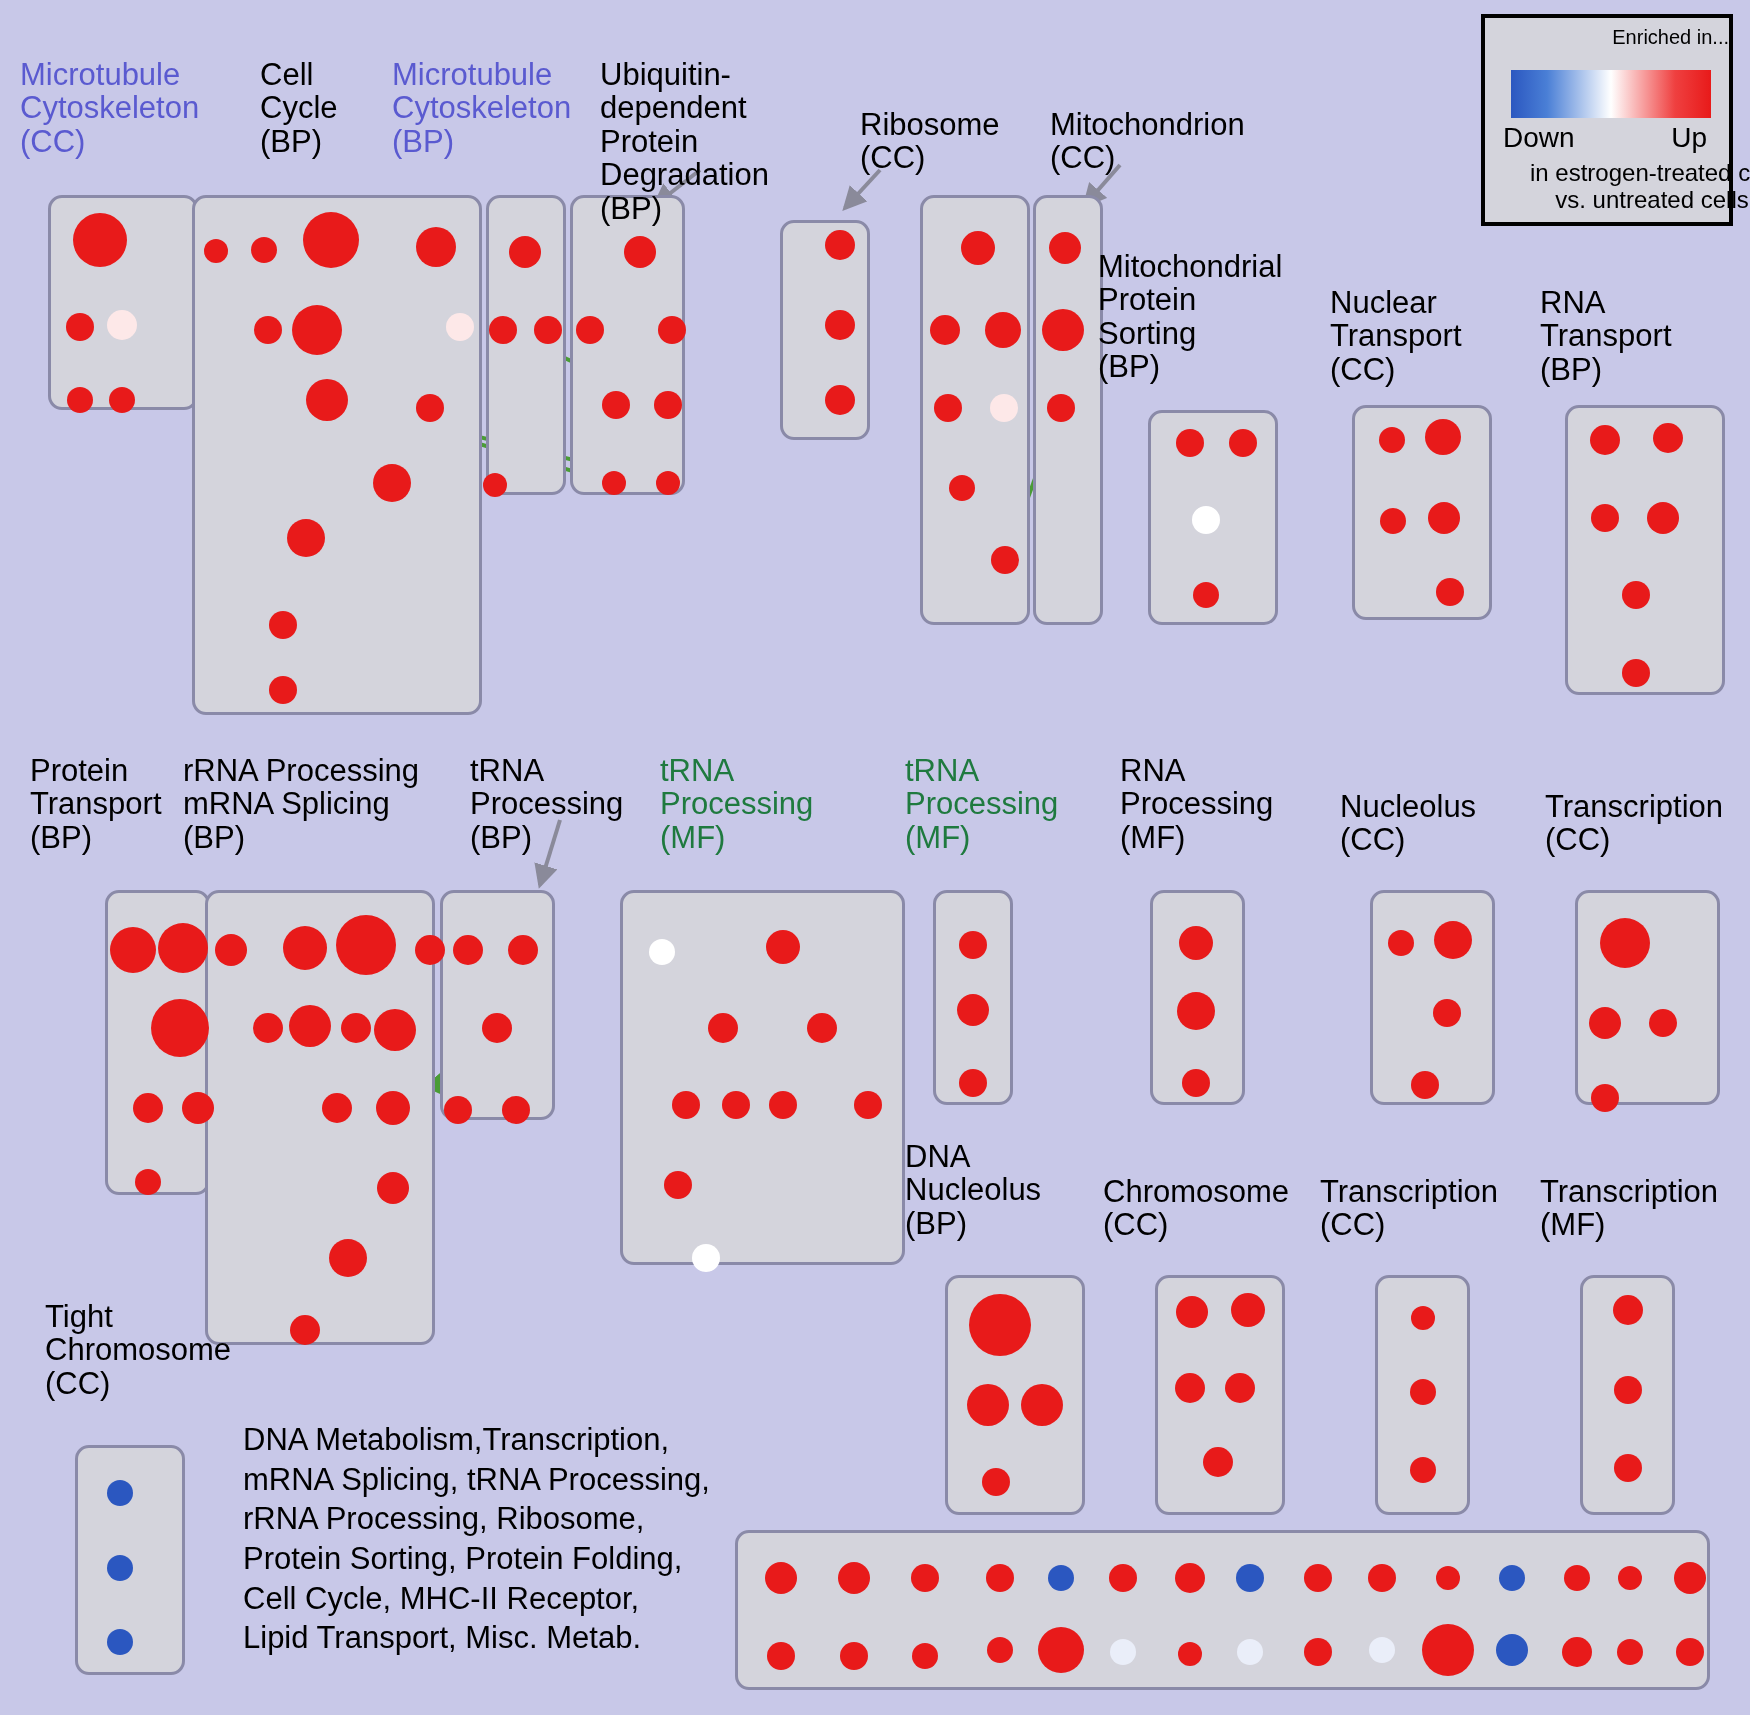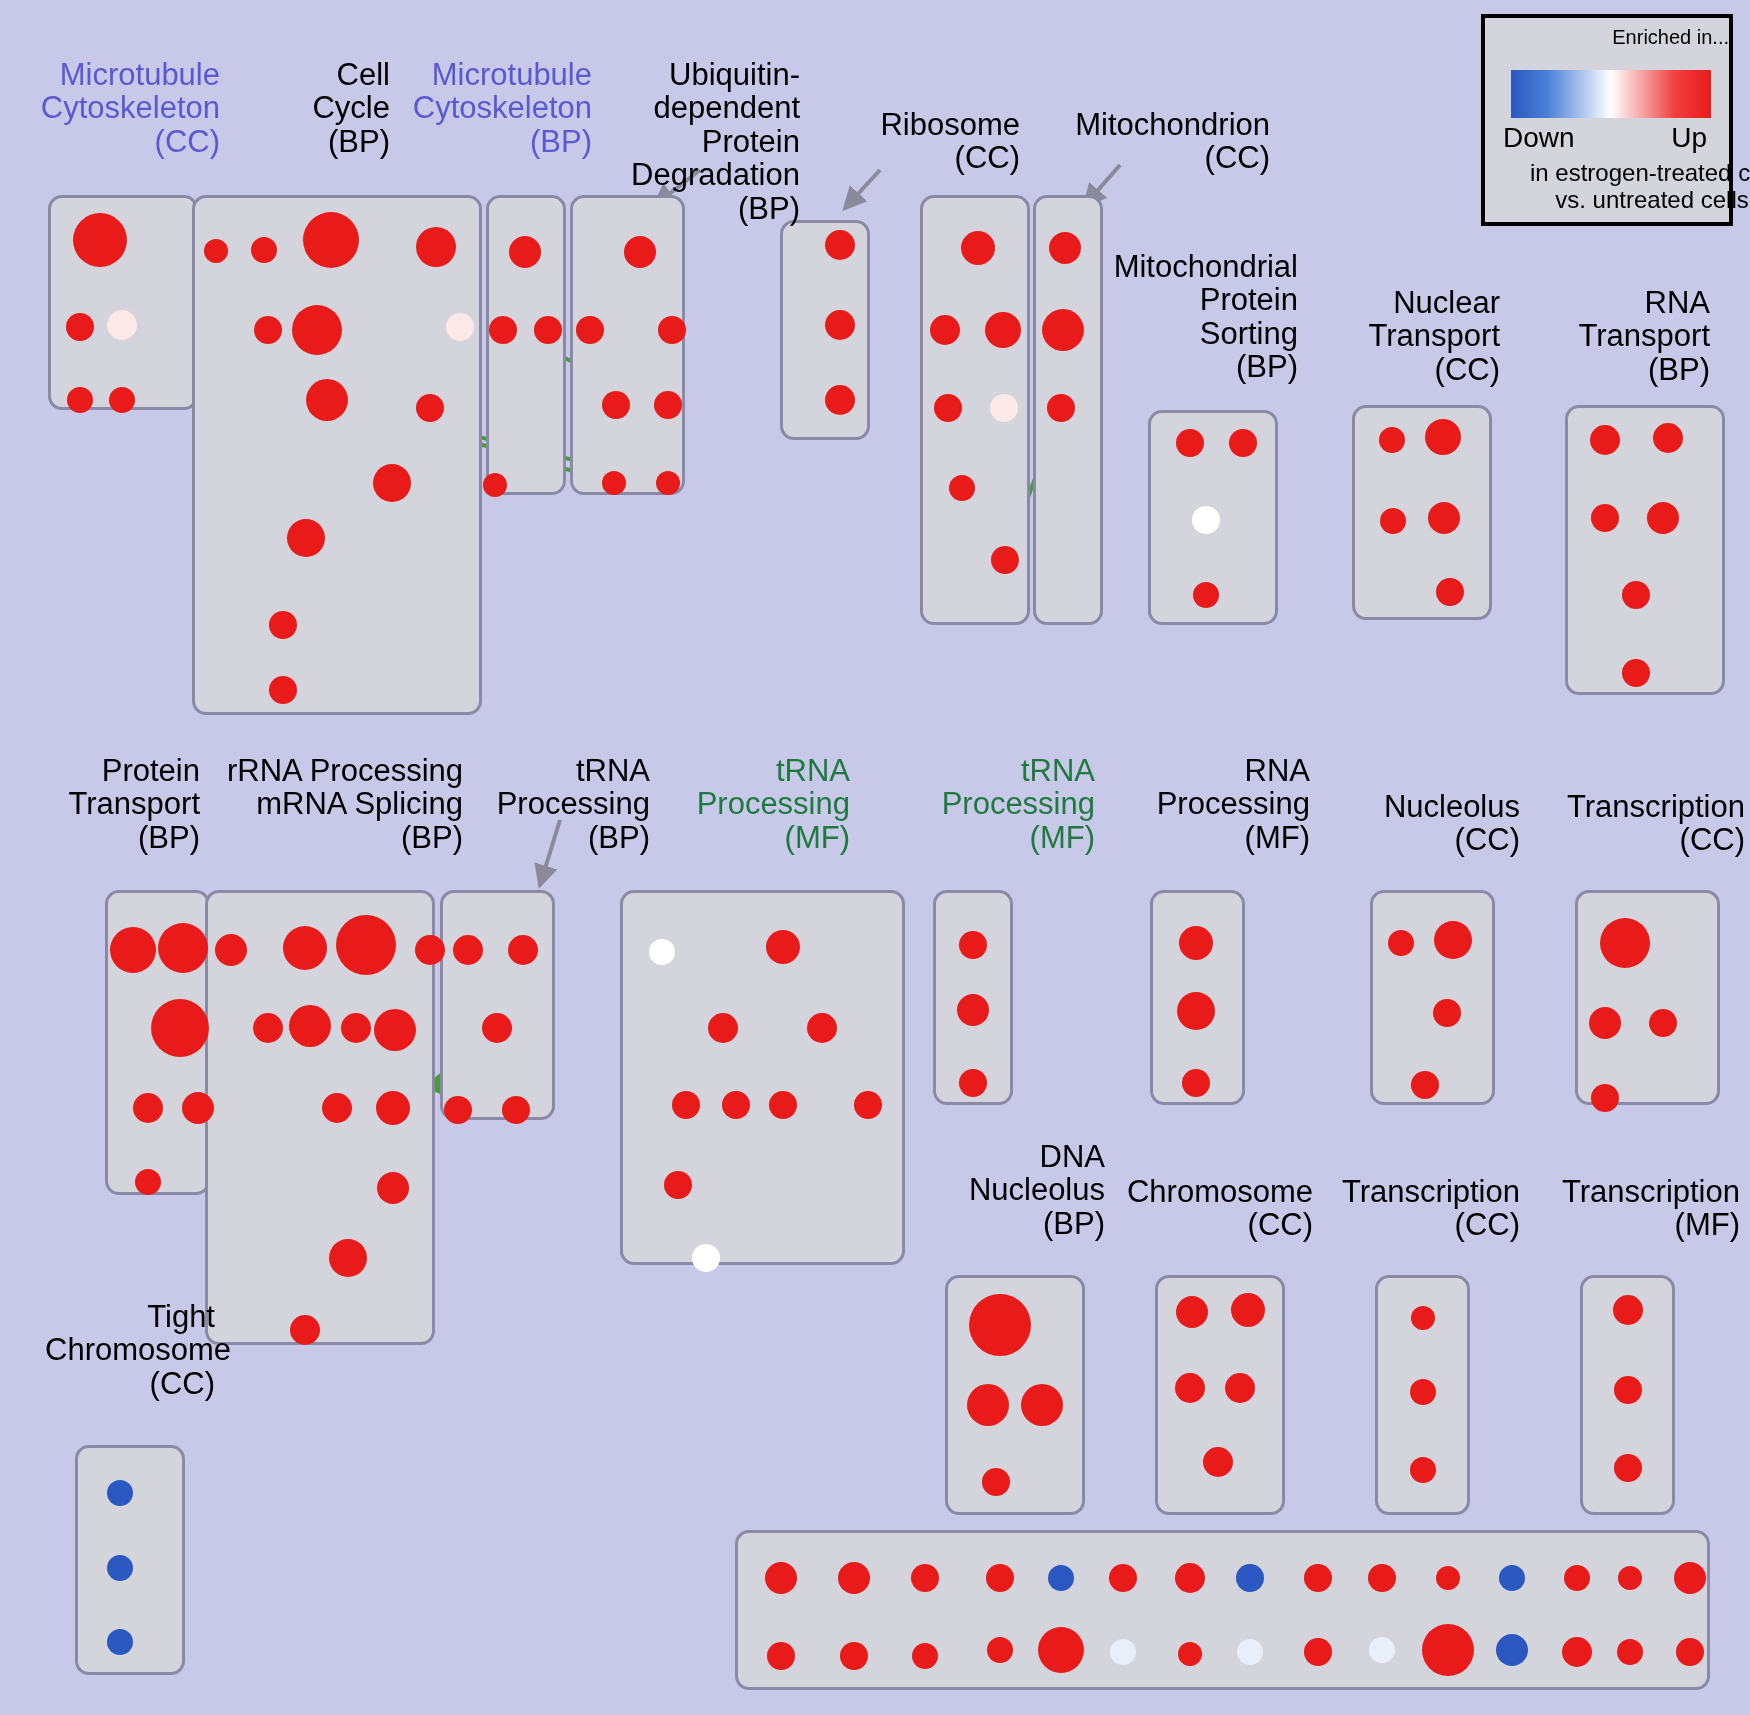--- a/index.html
+++ b/index.html
@@ -16,21 +16,21 @@
     background:#d4d4dc;
     border:3px solid #8a8aa8;
     border-radius:14px;
     box-sizing:border-box;
   }
   .label{
     position:absolute;
     color:#000;
     font-size:31px;
     line-height:1.08;
-    text-align:right;
+    text-align:left;
     white-space:pre;
   }
   .label.blue{color:#5a5ad0;}
   .label.green{color:#1f7a3f;}
   .node{
     position:absolute;
     border-radius:50%;
     box-sizing:border-box;
   }
   svg.edges{position:absolute;left:0;top:0;width:1750px;height:1715px;pointer-events:none;}
@@ -436,20 +436,26 @@
 (CC)</div>
       <div class="label" style="left: 1320px; top: 1175px; width: 200px;">Transcription
 (CC)</div>
       <div class="label" style="left: 1540px; top: 1175px; width: 200px;">Transcription
 (MF)</div>
       <div class="label" style="left: 45px; top: 1300px; width: 170px;">Tight
 Chromosome
 (CC)</div>
     </div>
 
+  <div id="footnote">DNA Metabolism,Transcription,
+mRNA Splicing, tRNA Processing,
+rRNA Processing, Ribosome,
+Protein Sorting, Protein Folding,
+Cell Cycle, MHC-II Receptor,
+Lipid Transport, Misc. Metab.</div>
 
   <div id="legend">
     <div class="lg-title">Enriched in...</div>
     <div class="lg-bar"></div>
     <div class="lg-down">Down</div>
     <div class="lg-up">Up</div>
     <div class="lg-sub">in estrogen-treated cells
 vs. untreated cells</div>
   </div>
 

